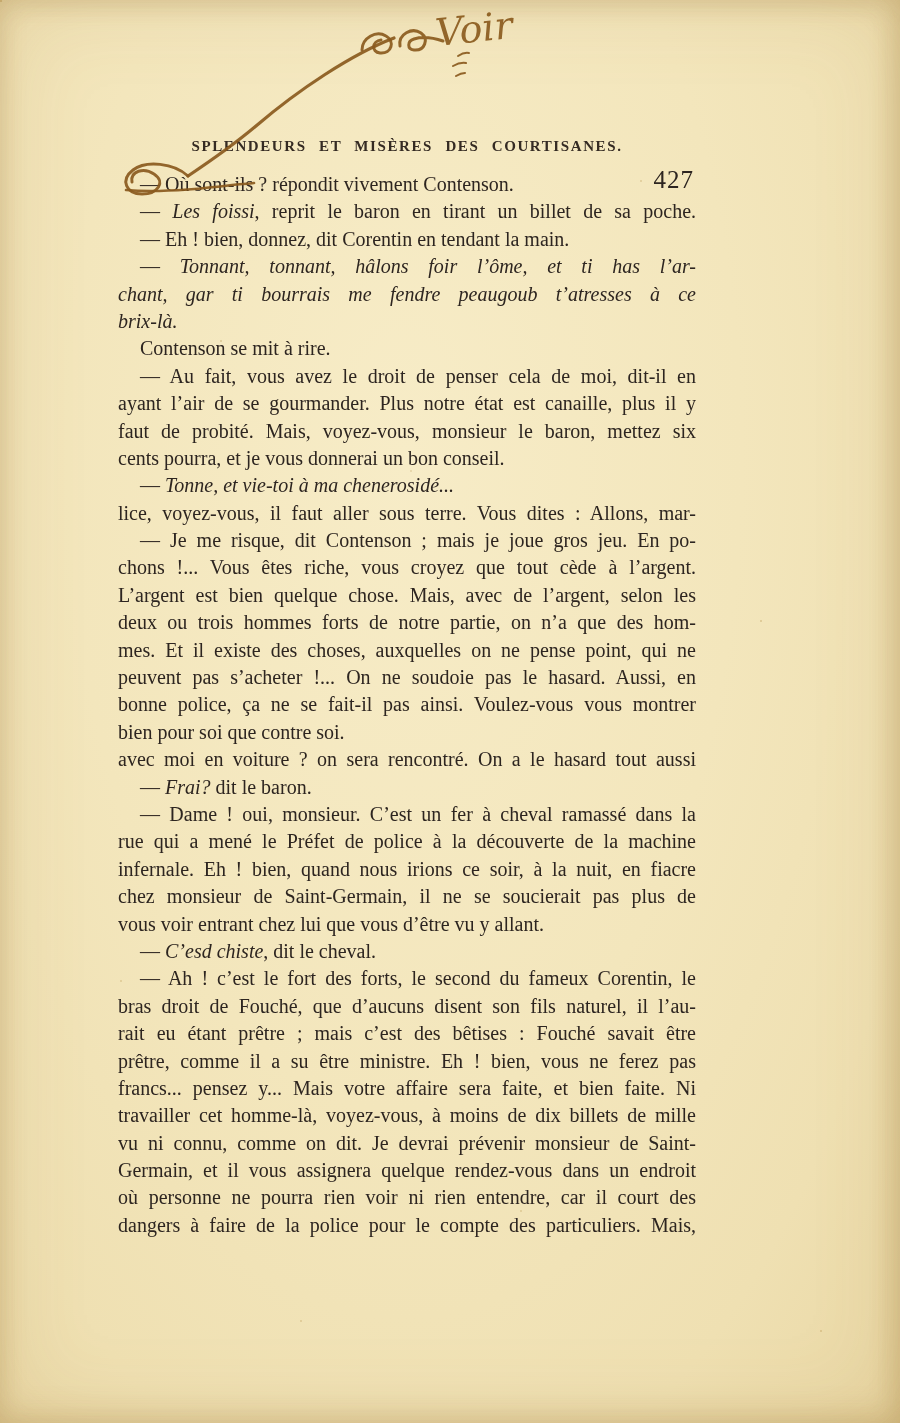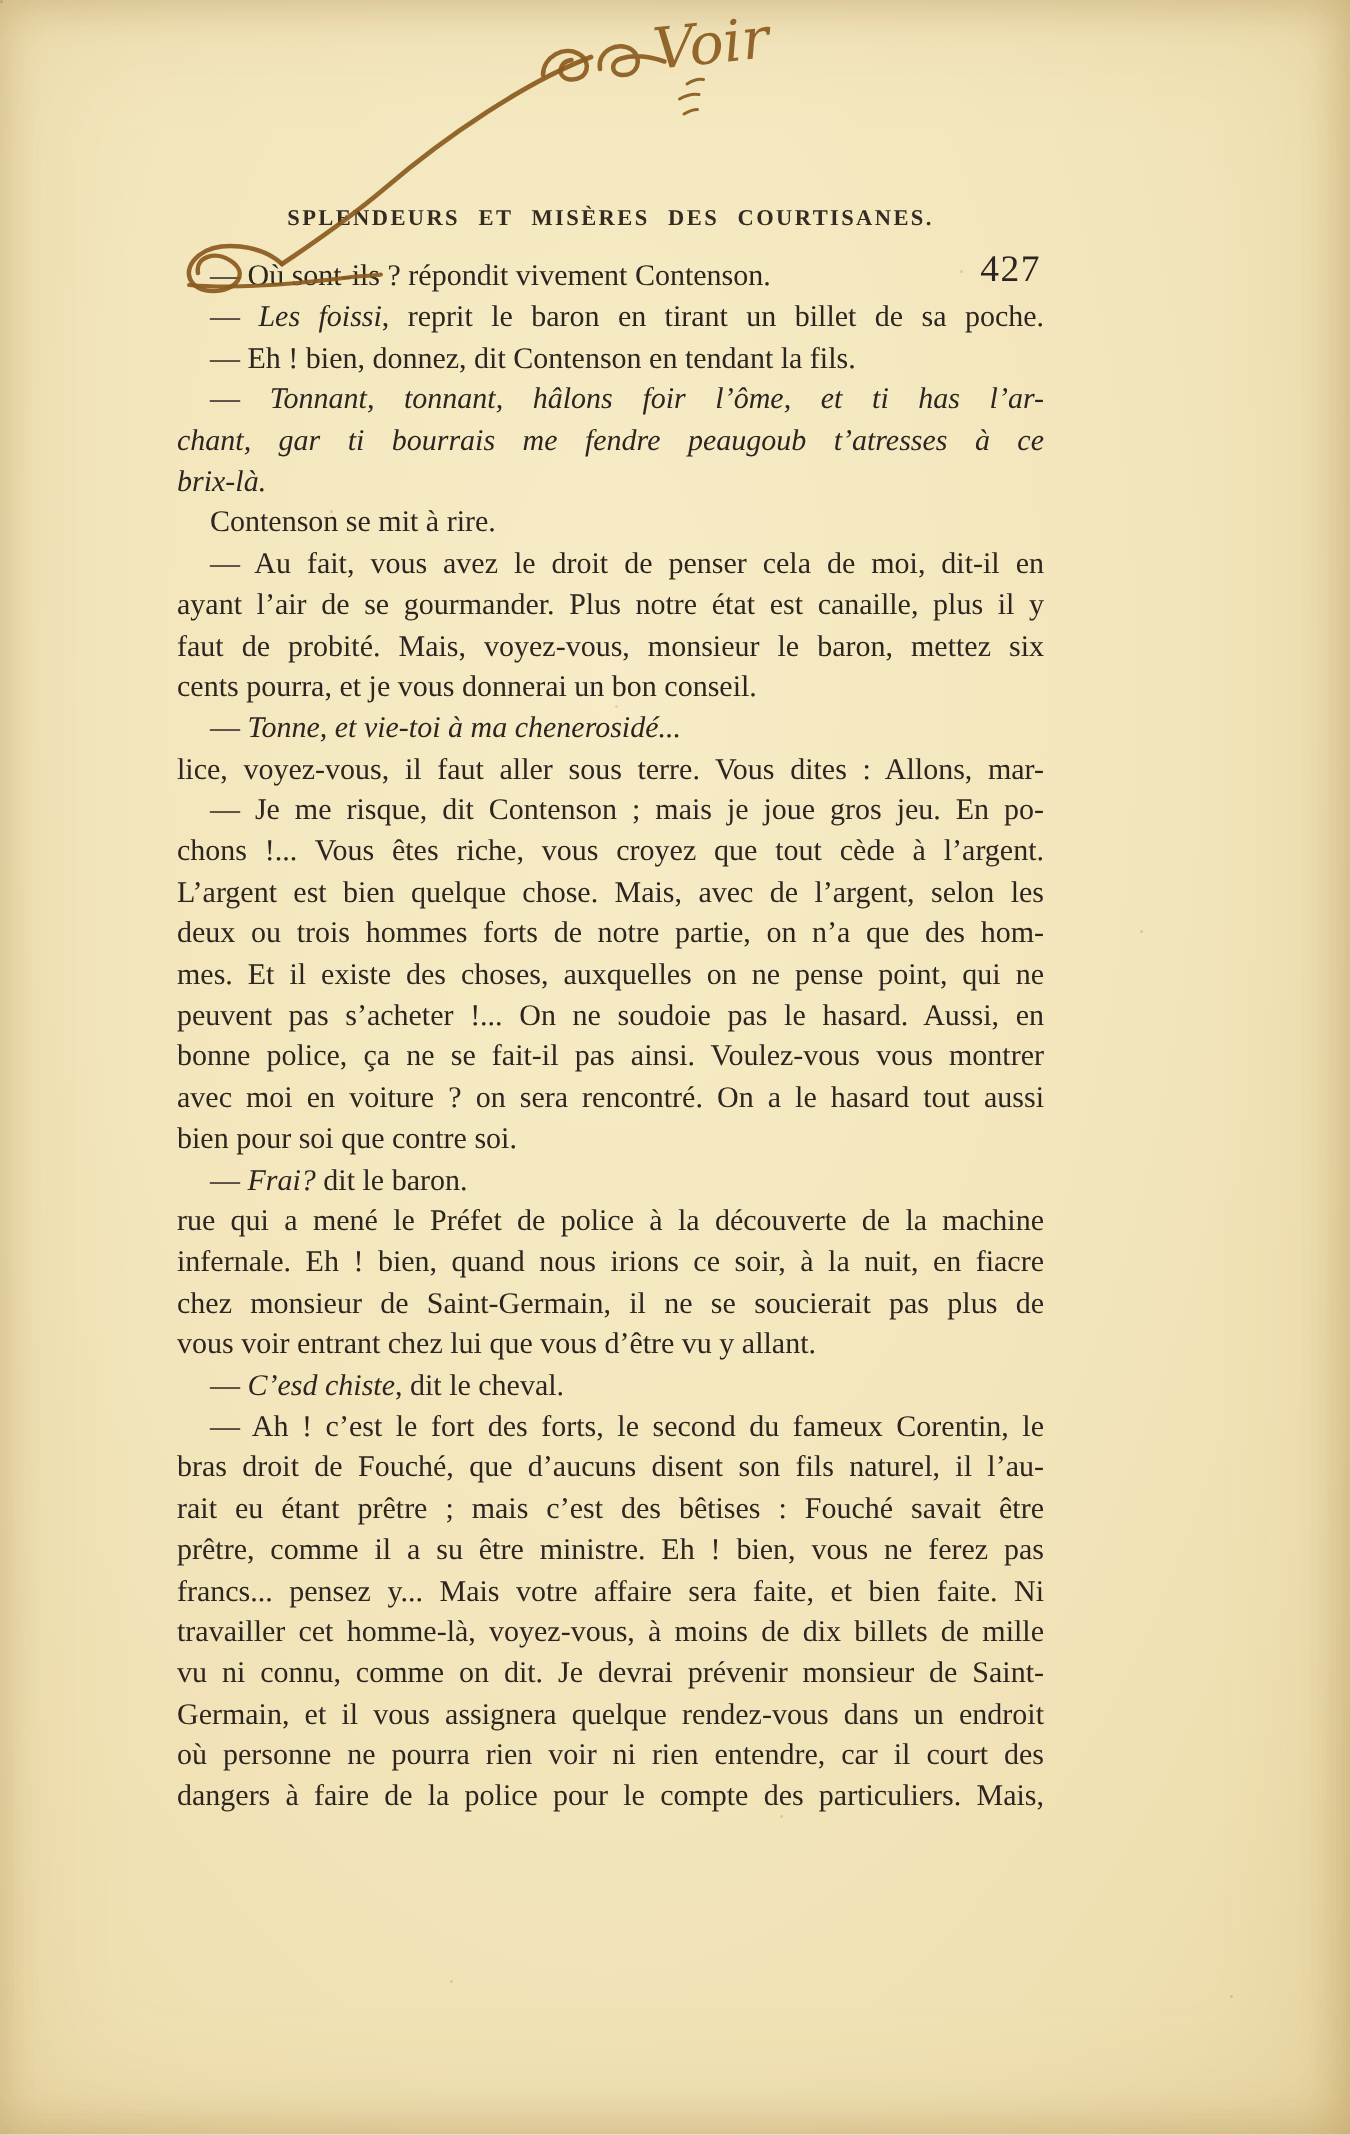--- a/index.html
+++ b/index.html
@@ -58,41 +58,42 @@
   <div class="specks"></div>
 
   <div class="running-head">
     <span class="running-title">SPLENDEURS ET MISÈRES DES COURTISANES.</span>
     <span class="page-number">427</span>
   </div>
 
   <div class="body-text">
       <div class="line indent"><span>— Où sont-ils ? répondit vivement Contenson.</span></div>
       <div class="line indent just"><span>— </span><span class="it">Les foissi</span><span>, reprit le baron en tirant un billet de sa poche.</span></div>
-      <div class="line indent"><span>— Eh ! bien, donnez, dit Contenson en tendant la fils.</span></div>
+      <div class="line indent"><span>— Eh ! bien, donnez, dit Corentin en tendant la main.</span></div>
       <div class="line indent just"><span>— </span><span class="it">Tonnant, tonnant, hâlons foir l’ôme, et ti has l’ar-</span></div>
       <div class="line just"><span class="it">chant, gar ti bourrais me fendre peaugoub t’atresses à ce</span></div>
       <div class="line"><span class="it">brix-là.</span></div>
       <div class="line indent"><span>Contenson se mit à rire.</span></div>
       <div class="line indent just"><span>— Au fait, vous avez le droit de penser cela de moi, dit-il en</span></div>
       <div class="line just"><span>ayant l’air de se gourmander. Plus notre état est canaille, plus il y</span></div>
       <div class="line just"><span>faut de probité. Mais, voyez-vous, monsieur le baron, mettez six</span></div>
       <div class="line"><span>cents pourra, et je vous donnerai un bon conseil.</span></div>
       <div class="line indent"><span>— </span><span class="it">Tonne, et vie-toi à ma chenerosidé...</span></div>
       <div class="line just"><span>lice, voyez-vous, il faut aller sous terre. Vous dites : Allons, mar-</span></div>
       <div class="line indent just"><span>— Je me risque, dit Contenson ; mais je joue gros jeu. En po-</span></div>
       <div class="line just"><span>chons !... Vous êtes riche, vous croyez que tout cède à l’argent.</span></div>
       <div class="line just"><span>L’argent est bien quelque chose. Mais, avec de l’argent, selon les</span></div>
       <div class="line just"><span>deux ou trois hommes forts de notre partie, on n’a que des hom-</span></div>
       <div class="line just"><span>mes. Et il existe des choses, auxquelles on ne pense point, qui ne</span></div>
       <div class="line just"><span>peuvent pas s’acheter !... On ne soudoie pas le hasard. Aussi, en</span></div>
       <div class="line just"><span>bonne police, ça ne se fait-il pas ainsi. Voulez-vous vous montrer</span></div>
+      <div class="line"><span>bien pour soi que contre soi.</span></div>
       <div class="line just"><span>avec moi en voiture ? on sera rencontré. On a le hasard tout aussi</span></div>
-      <div class="line"><span>bien pour soi que contre soi.</span></div>
       <div class="line indent"><span>— </span><span class="it">Frai?</span><span> dit le baron.</span></div>
+      <div class="line indent just"><span>— Dame ! oui, monsieur. C’est un fer à cheval ramassé dans la</span></div>
       <div class="line just"><span>rue qui a mené le Préfet de police à la découverte de la machine</span></div>
       <div class="line just"><span>infernale. Eh ! bien, quand nous irions ce soir, à la nuit, en fiacre</span></div>
       <div class="line just"><span>chez monsieur de Saint-Germain, il ne se soucierait pas plus de</span></div>
       <div class="line"><span>vous voir entrant chez lui que vous d’être vu y allant.</span></div>
       <div class="line indent"><span>— </span><span class="it">C’esd chiste</span><span>, dit le cheval.</span></div>
       <div class="line indent just"><span>— Ah ! c’est le fort des forts, le second du fameux Corentin, le</span></div>
       <div class="line just"><span>bras droit de Fouché, que d’aucuns disent son fils naturel, il l’au-</span></div>
       <div class="line just"><span>rait eu étant prêtre ; mais c’est des bêtises : Fouché savait être</span></div>
       <div class="line just"><span>prêtre, comme il a su être ministre. Eh ! bien, vous ne ferez pas</span></div>
       <div class="line just"><span>francs... pensez y... Mais votre affaire sera faite, et bien faite. Ni</span></div>

